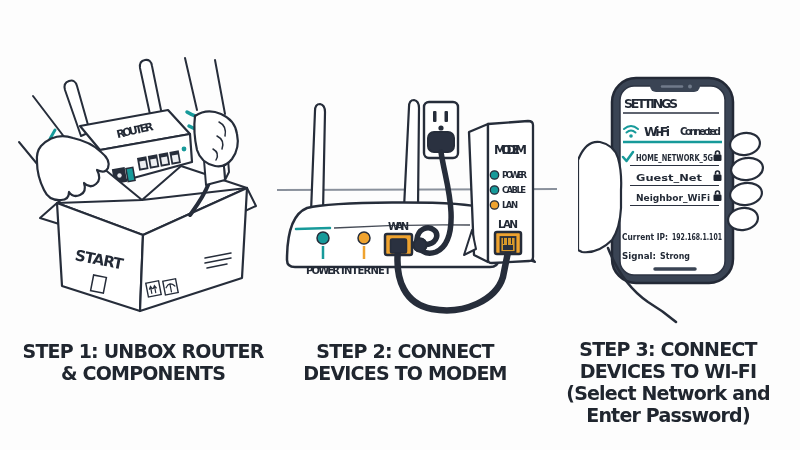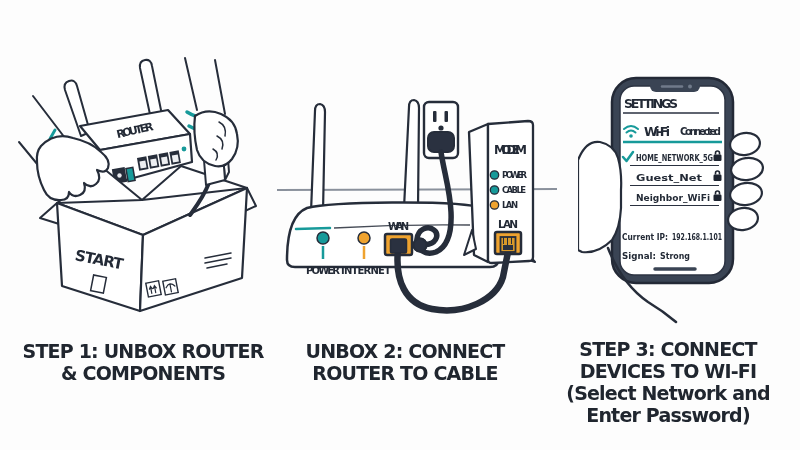--- a/index.html
+++ b/index.html
@@ -213,22 +213,22 @@
       <ellipse cx="165" cy="179" rx="15" ry="11" transform="rotate(-8 165 179)" fill="#ffffff" stroke="#262d3a" stroke-width="2.2"></ellipse>
       <path d="M30,208 Q44,244 70,262 Q85,271 98,282" stroke="#262d3a" stroke-width="2.5" fill="none" stroke-linecap="round"></path>
     </g>
   </svg>
 
   <div class="caption" style="left:-7px;top:340px;">
     <div>STEP 1: UNBOX ROUTER</div>
     <div>&amp; COMPONENTS</div>
   </div>
   <div class="caption" style="left:255px;top:340px;">
-    <div>UNBOX 2: CONNECT</div>
-    <div>ROUTER TO CABLE</div>
+    <div>STEP 2: CONNECT</div>
+    <div>DEVICES TO MODEM</div>
   </div>
   <div class="caption" style="left:518px;top:338px;">
     <div>STEP 3: CONNECT</div>
     <div>DEVICES TO WI-FI</div>
     <div>(Select Network and</div>
     <div>Enter Password)</div>
   </div>
 
 </div>
 

